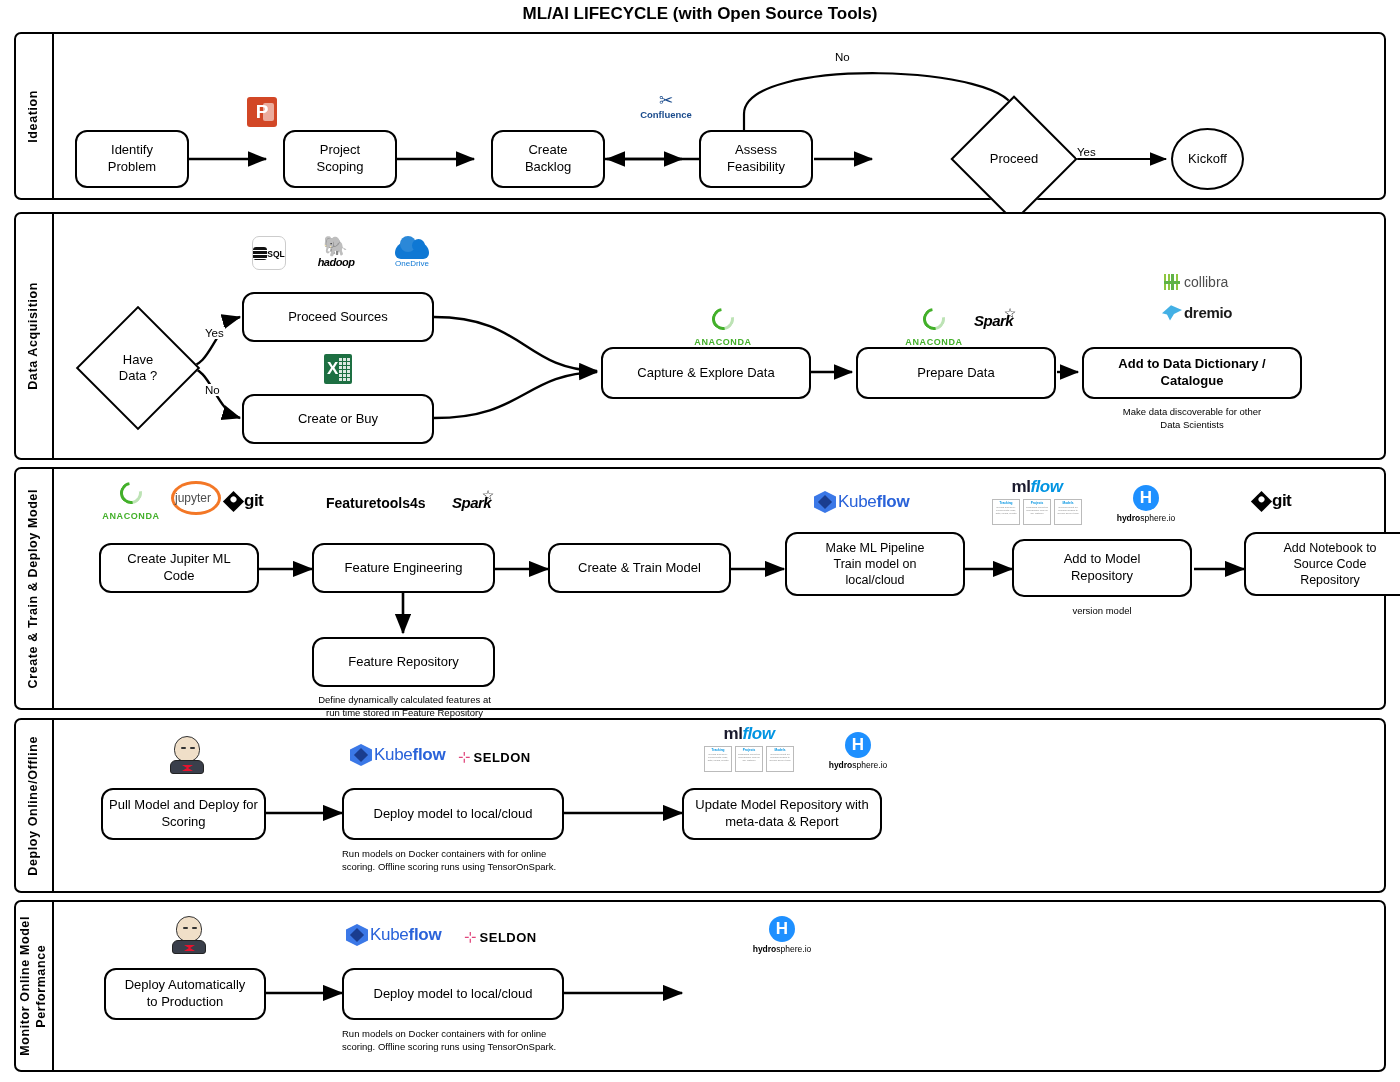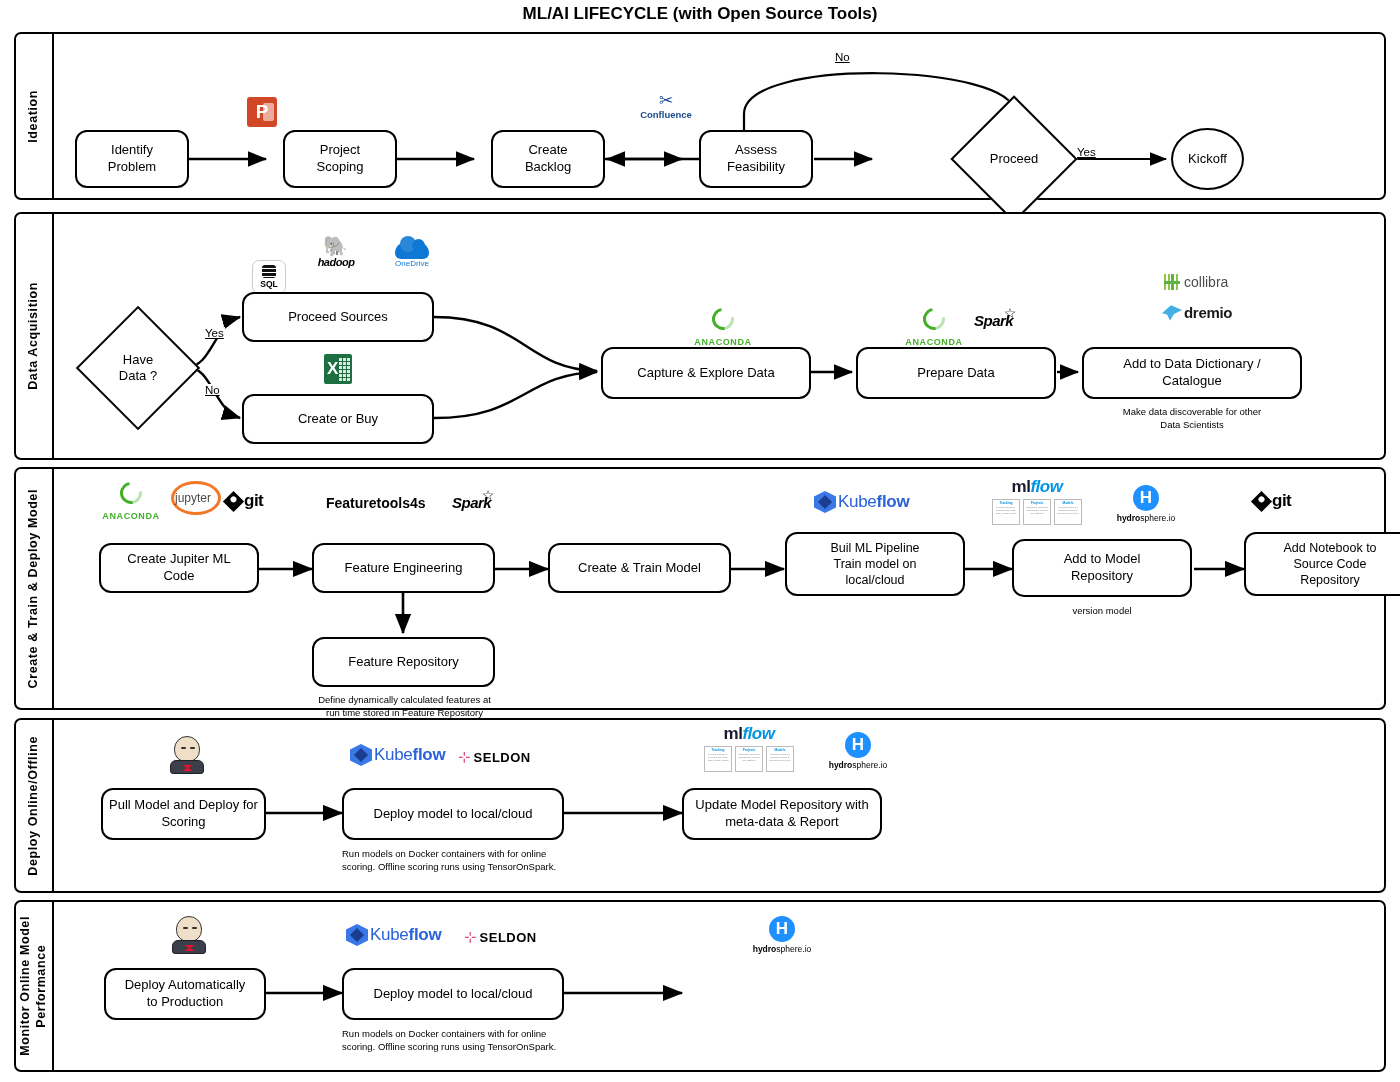--- a/index.html
+++ b/index.html
@@ -85,21 +85,20 @@
     color:#000;
     white-space:pre-line;
   }
   .note.center { text-align:center; }
 
   .edgelabel {
     position:absolute;
     font-size:11.5px;
     background:#fff;
     padding:0 1px;
-    text-decoration:underline;
   }
 
   svg.links { position:absolute; left:0; top:0; overflow:visible; pointer-events:none; }
 
   
   .logo { position:absolute; display:flex; flex-direction:column; align-items:center; justify-content:flex-end; }
 
   
   .anaconda .ring {
     width:22px; height:22px; border-radius:50%;
@@ -174,21 +173,21 @@
   
   .ppt .sq { width:30px; height:30px; background:#D24726; border-radius:3px; color:#fff; font-weight:bold; font-size:19px; display:flex; align-items:center; justify-content:center; position:relative; }
   .ppt .sq::after { content:""; position:absolute; right:3px; top:6px; width:11px; height:18px; background:#fff; opacity:.55; border-radius:2px; }
 
   
   .xls .sq { width:28px; height:30px; background:#1D6F42; border-radius:2px; color:#fff; font-weight:bold; font-size:17px; display:flex; align-items:center; justify-content:flex-start; padding-left:3px; position:relative; }
   .xls .sq::after { content:""; position:absolute; right:2px; top:3px; width:12px; height:24px; background:#fff; opacity:.85;
      background-image:repeating-linear-gradient(#1D6F42 0 1px,transparent 1px 4px),repeating-linear-gradient(90deg,#1D6F42 0 1px,transparent 1px 4px); }
 
   
-  .sqlicon .sq { width:34px; height:34px; border:1.5px solid #ccc; border-radius:7px; background:#fff; display:flex; flex-direction:column; align-items:center; justify-content:center;margin-top:24px; }
+  .sqlicon .sq { width:34px; height:34px; border:1.5px solid #ccc; border-radius:7px; background:#fff; display:flex; flex-direction:row; align-items:center; justify-content:center; }
   .sqlicon .cyl { width:14px; height:13px; background:
       radial-gradient(#000 60%,#000 60%); border-radius:3px;
       background-image:repeating-linear-gradient(#111 0 3px,#fff 3px 4px); }
   .sqlicon .lbl { font-size:8.5px; font-weight:bold; margin-top:1px; }
 
   
   .hadoop .el { font-size:20px; line-height:1; }
   .hadoop .lbl { font-size:11px; font-weight:bold; font-style:italic; letter-spacing:-.5px; }
 
   
@@ -325,21 +324,21 @@
 
       <div class="diamond" style="left:40px; top:110px; width:88px; height:88px;">
         <div class="dshape"></div>
         <div class="dtext">Have
 Data ?</div>
       </div>
       <div class="node" style="left:188px; top:78px; width:192px; height:50px;">Proceed Sources</div>
       <div class="node" style="left:188px; top:180px; width:192px; height:50px;">Create or Buy</div>
       <div class="node" style="left:547px; top:133px; width:210px; height:52px;">Capture &amp; Explore Data</div>
       <div class="node" style="left:802px; top:133px; width:200px; height:52px;">Prepare Data</div>
-      <div class="node" style="left:1028px; top:133px; width:220px; height:52px;">Add to Data Dictionary /
+      <div class="node" style="left:1028px; top:133px; width:220px; height:52px;font-weight:bold;">Add to Data Dictionary /
 Catalogue</div>
 
       <div class="note center" style="left:1028px; top:192px; width:220px;">Make data discoverable for other
 Data Scientists</div>
 
       <div class="edgelabel" style="left:150px; top:113px;">Yes</div>
       <div class="edgelabel" style="left:150px; top:170px;">No</div>
     </div>
   </div>
 
@@ -405,21 +404,21 @@
       <div class="logo git" style="left:1200px; top:22px;">
         <div class="dia"></div>
         <div class="lbl">git</div>
       </div>
 
       <div class="node" style="left:45px; top:74px; width:160px; height:50px;">Create Jupiter ML
 Code</div>
       <div class="node" style="left:258px; top:168px; width:183px; height:50px;">Feature Repository</div>
       <div class="node" style="left:258px; top:74px; width:183px; height:50px;">Feature Engineering</div>
       <div class="node" style="left:494px; top:74px; width:183px; height:50px;">Create &amp; Train Model</div>
-      <div class="node" style="left:731px; top:63px; width:180px; height:64px; font-size:12.5px;">Buil ML Pipeline
+      <div class="node" style="left:731px; top:63px; width:180px; height:64px; font-size:12.5px;">Make ML Pipeline
 Train model on
 local/cloud</div>
       <div class="node" style="left:958px; top:70px; width:180px; height:58px;">Add to Model
 Repository</div>
       <div class="node" style="left:1190px; top:63px; width:172px; height:64px; font-size:12.5px;">Add Notebook to
 Source Code
 Repository</div>
 
       <div class="note center" style="left:248px; top:225px; width:205px;">Define dynamically calculated features at
 run time stored in Feature Repository</div>

